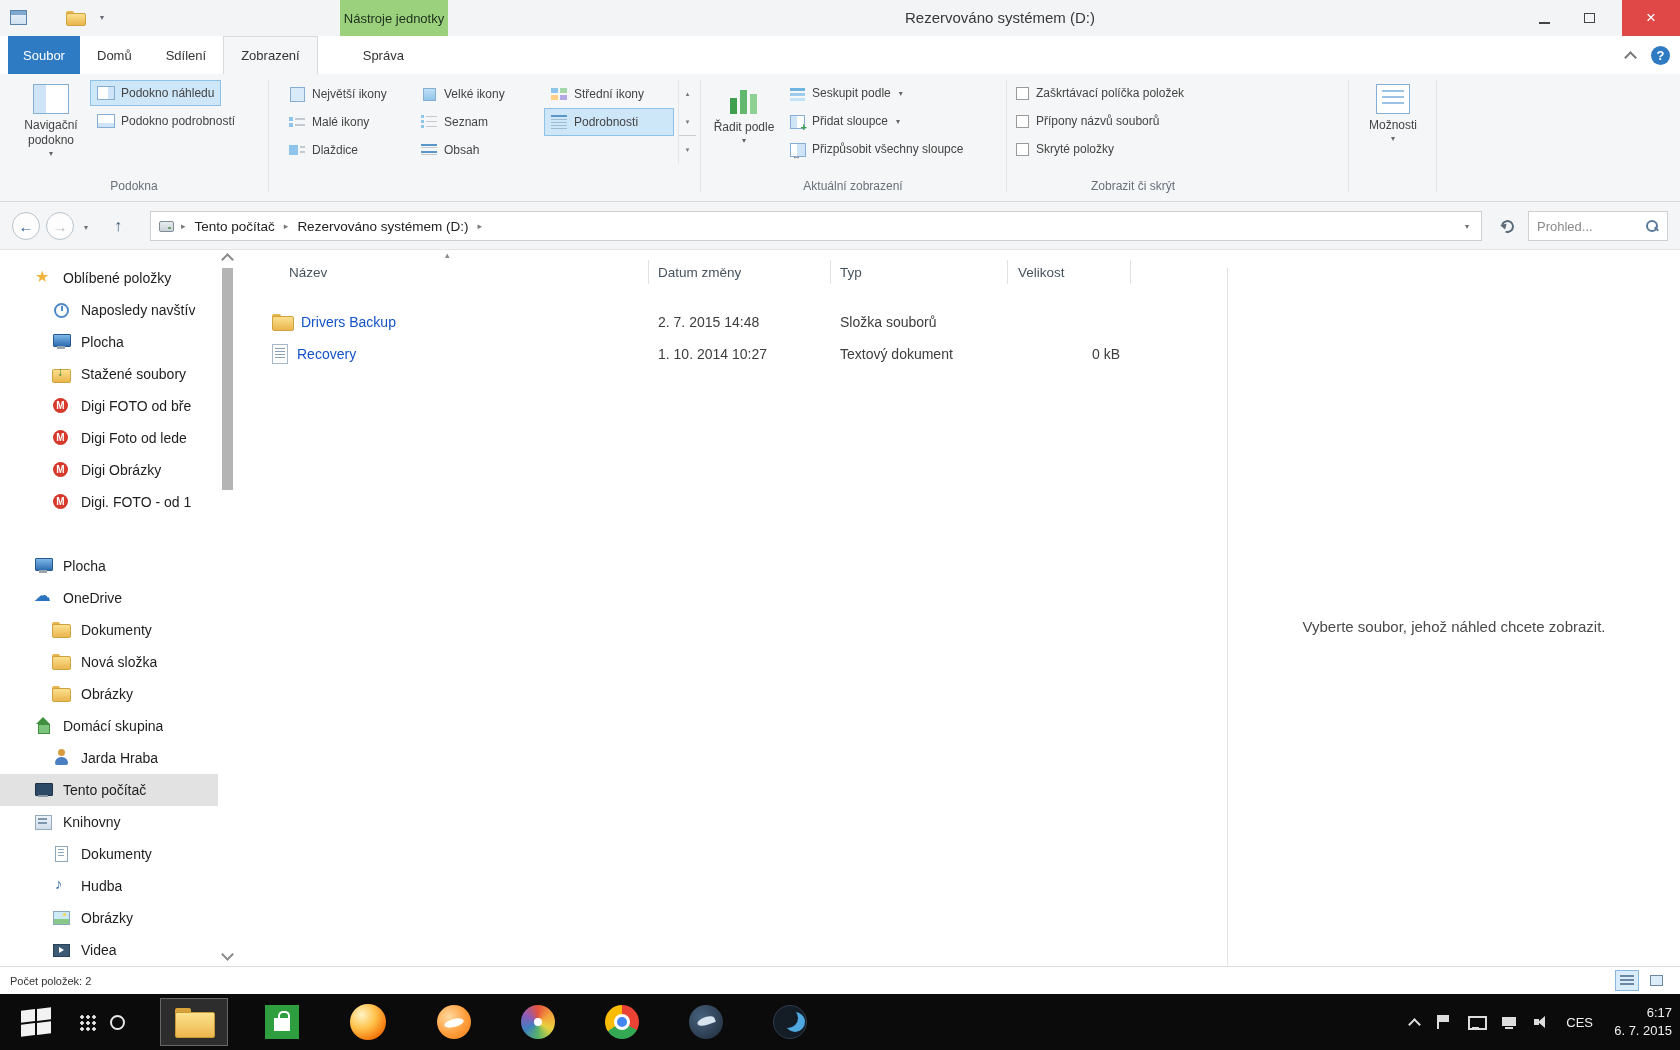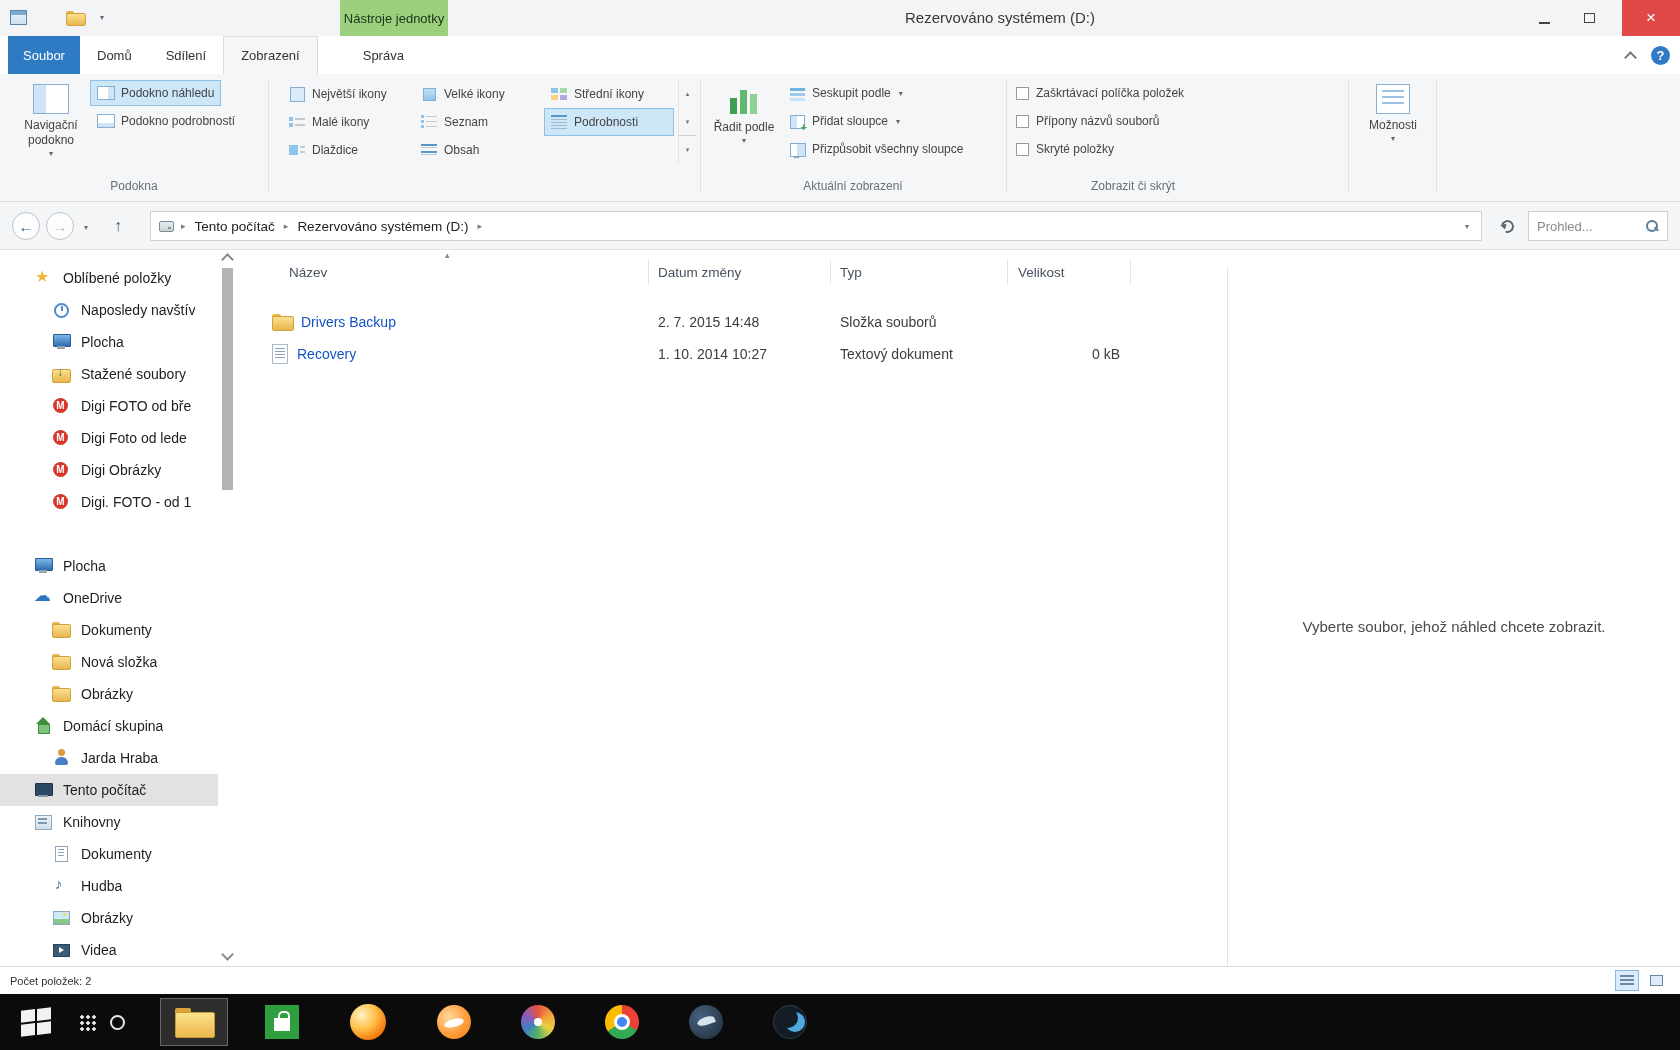--- a/index.html
+++ b/index.html
@@ -592,15 +592,27 @@
       </div>
     <div class="tb-abs tb-app" style="left:592px;width:60px">
         <span class="chrome-ic"></span>
       </div>
     <div class="tb-abs tb-app" style="left:676px;width:60px">
         <span class="tbird-ic"></span>
       </div>
     <div class="tb-abs tb-app" style="left:760px;width:60px">
         <span class="moon-ic"></span>
       </div>
+    <div class="tray">
+      <span class="tr-chev"></span>
+      <span class="tr tr-flag"></span>
+      <span class="tr tr-disp"></span>
+      <span class="tr tr-net"></span>
+      <span class="tr tr-vol"></span>
+      <span class="lang">CES</span>
+      <div class="clock">
+        <div>6:17</div>
+        <div>6. 7. 2015</div>
+      </div>
+    </div>
   </div>
 
 </div>
 
 </body></html>

